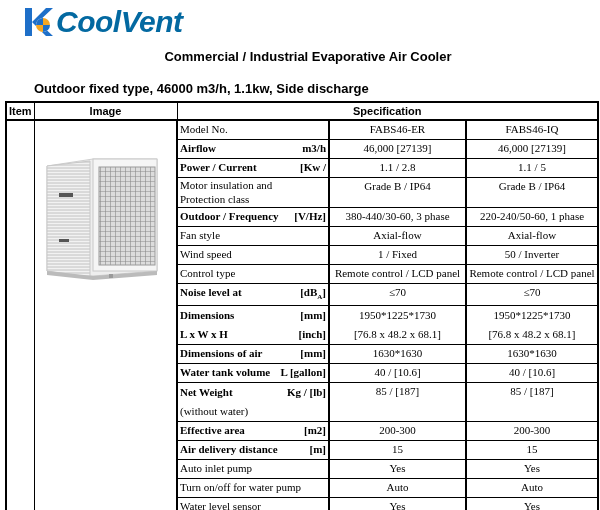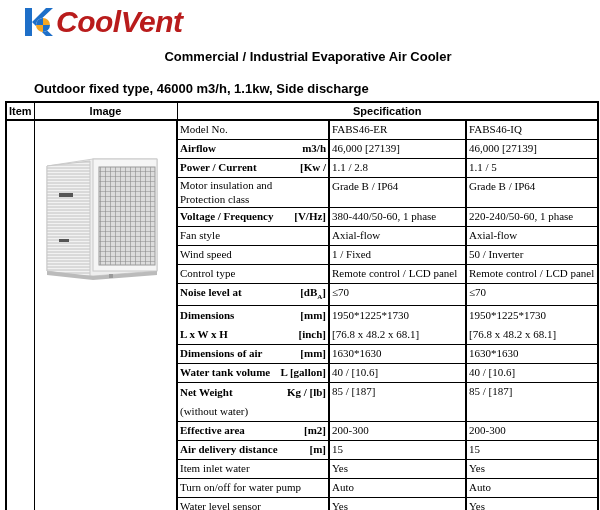--- a/index.html
+++ b/index.html
@@ -1,27 +1,27 @@
 <!DOCTYPE html>
 <html><head>
 <meta charset="utf-8">
 <style>
   html, body { margin:0; padding:0; background:#ffffff; }
   body { width:600px; height:510px; position:relative; overflow:hidden; font-family:"Liberation Serif", serif; color:#000; }
   .logo { position:absolute; left:22px; top:2px; height:40px; display:flex; align-items:center; }
   .logo-mark { width:34px; height:34px; position:relative; }
-  .logo-text { font-family:"Liberation Sans", sans-serif; font-weight:bold; font-style:italic; font-size:30px; color:#b91c1c; letter-spacing:-0.5px; margin-left:0px; }
+  .logo-text { font-family:"Liberation Sans", sans-serif; font-weight:bold; font-style:italic; font-size:30px; color:#0369a1; letter-spacing:-0.5px; margin-left:0px; }
   .title { position:absolute; left:0; top:49px; width:600px; text-align:center; font-family:"Liberation Sans", sans-serif; font-weight:bold; font-size:13px; padding-left:16px; box-sizing:border-box; }
   .subtitle { position:absolute; left:34px; top:81px; font-family:"Liberation Sans", sans-serif; font-weight:bold; font-size:13px;text-align:center; }
 
   table.spec { position:absolute; left:5px; top:101px; border-collapse:collapse; width:592px; table-layout:fixed; border:2px solid #000; }
   table.spec td, table.spec th { border:1px solid #000; padding:0 2px; font-size:11px; line-height:16px; vertical-align:top; white-space:nowrap; overflow:hidden; }
   table.spec th { font-family:"Liberation Sans", sans-serif; font-weight:bold; font-size:11px; height:15px; text-align:center; border-bottom:2px solid #000; }
   table.spec td.label { border-left:2px solid #000;margin-left:43px; }
-  table.spec td.val { text-align:left; border-left:2px solid #000;font-family:Liberation Serif, serif; }
+  table.spec td.val { text-align:center; border-left:2px solid #000;font-family:Liberation Serif, serif; }
   .lblwrap { display:flex; justify-content:space-between;font-weight:bold; }
   .img-cell { vertical-align:top !important; padding:0 !important; }
   .unit-sub { font-size:7px; vertical-align:sub; }
   tr.r1 td { height:18px; }
 </style>
 </head>
 <body>
 
 <div class="logo">
   <svg class="logo-mark" viewBox="0 0 34 34" width="34" height="34">
@@ -116,25 +116,25 @@
           <div>Motor insulation and</div>
           <div>Protection class</div>
         </td>
     <td class="val">Grade B / IP64</td>
     <td class="val">Grade B / IP64</td>
   </tr>
 
   <tr class="r1">
     <td class="label">
           <div class="lblwrap">
-            <span>Voltage / Frequency</span>
+            <span>Outdoor / Frequency</span>
             <span>[V/Hz]</span>
           </div>
         </td>
-    <td class="val">380-440/50-60, 1 phase</td>
+    <td class="val">380-440/30-60, 3 phase</td>
     <td class="val">220-240/50-60, 1 phase</td>
   </tr>
 
   <tr class="r1">
     <td class="label">Fan style</td>
     <td class="val">Axial-flow</td>
     <td class="val">Axial-flow</td>
   </tr>
 
   <tr class="r1">
@@ -231,21 +231,21 @@
           <div class="lblwrap">
             <span>Air delivery distance</span>
             <span>[m]</span>
           </div>
         </td>
     <td class="val">15</td>
     <td class="val">15</td>
   </tr>
 
   <tr class="r1">
-    <td class="label">Item inlet water</td>
+    <td class="label">Auto inlet pump</td>
     <td class="val">Yes</td>
     <td class="val">Yes</td>
   </tr>
 
   <tr class="r1">
     <td class="label">Turn on/off for water pump</td>
     <td class="val">Auto</td>
     <td class="val">Auto</td>
   </tr>
 

